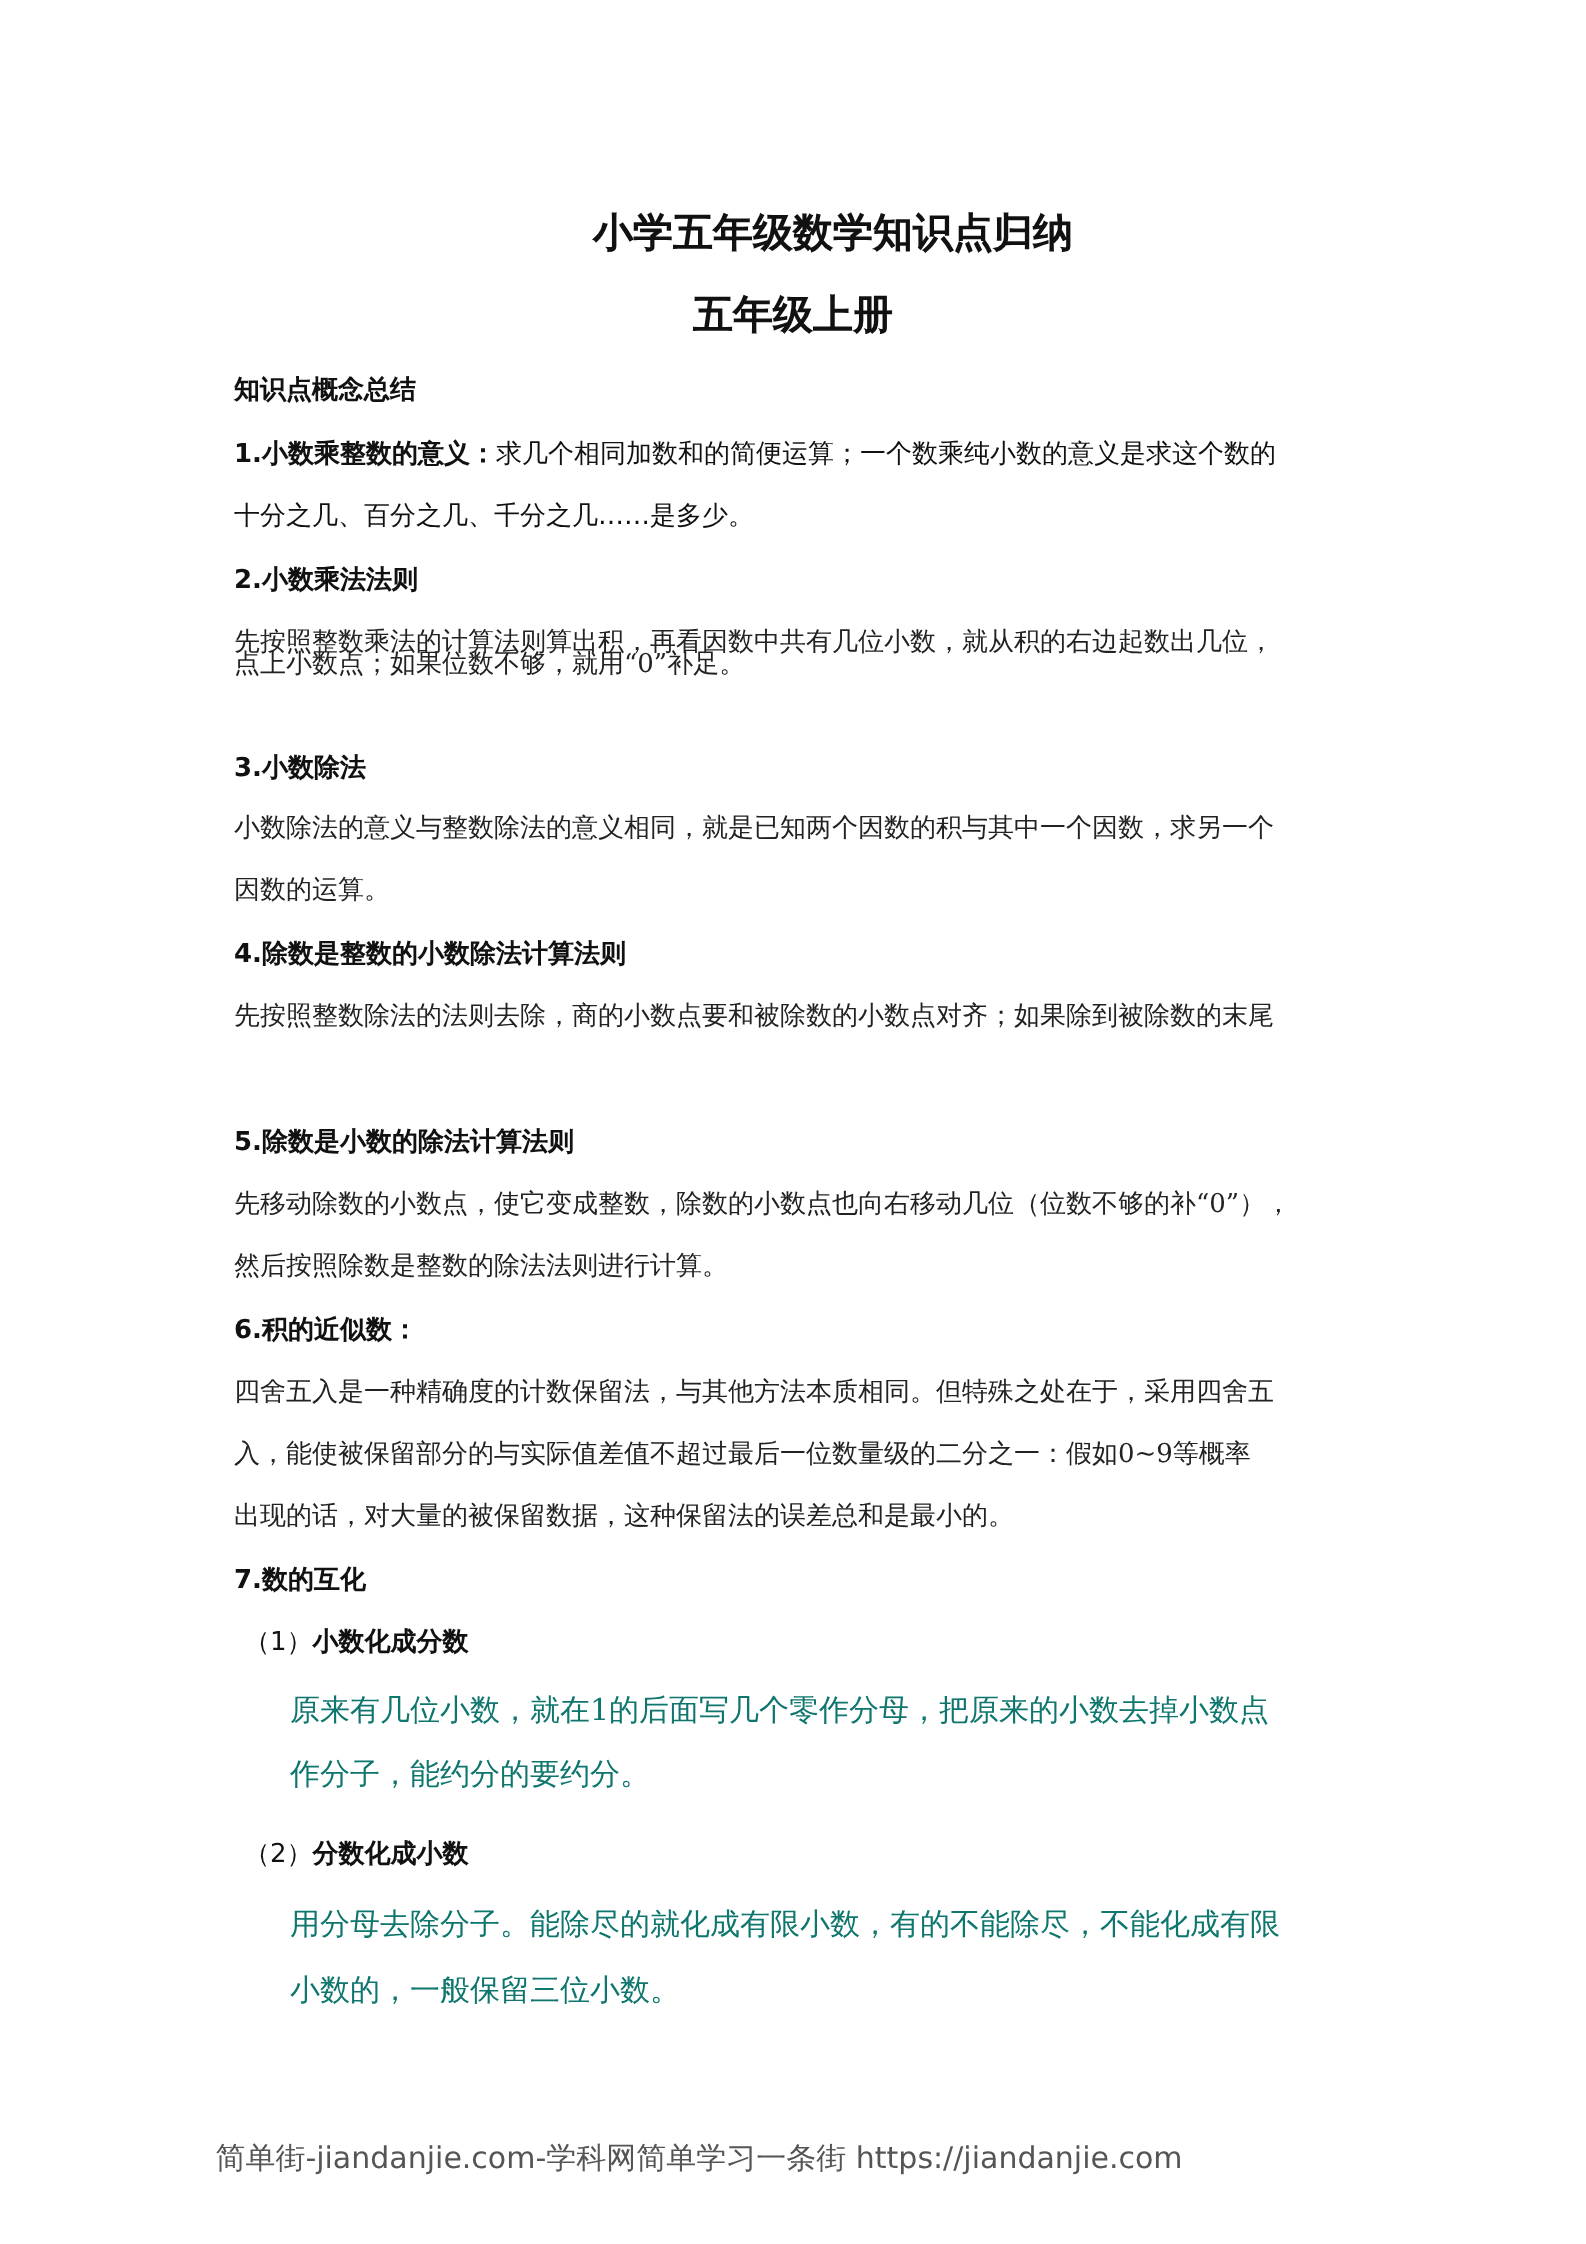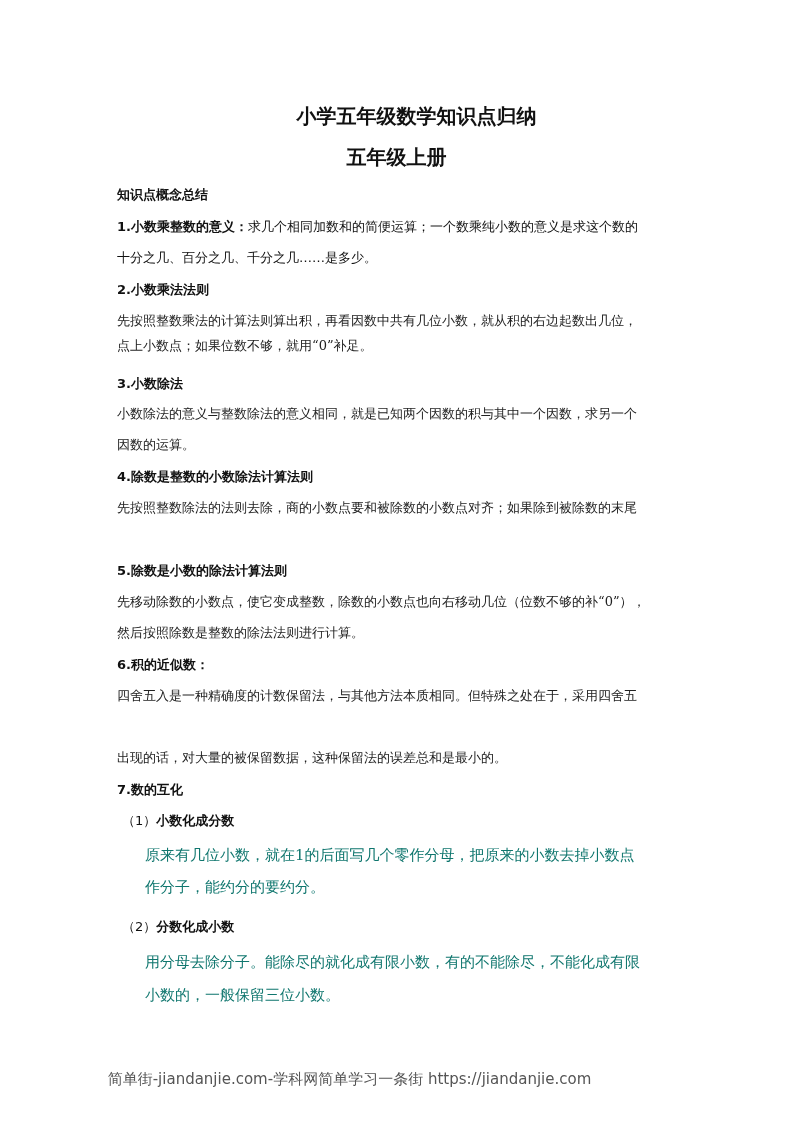--- a/index.html
+++ b/index.html
@@ -39,35 +39,36 @@
 
   <div class="line bold" style="top:186px;">知识点概念总结</div>
 
   <div class="line" style="top:218px;">
     <span class="bold">1.小数乘整数的意义：</span><span class="sub">求几个相同加数和的简便运算；一个数乘纯小数的意义是求这个数的</span>
   </div>
   <div class="line sub" style="top:249px;">十分之几、百分之几、千分之几……是多少。</div>
 
   <div class="line bold" style="top:281px;">2.小数乘法法则</div>
   <div class="line" style="top:312px;">先按照整数乘法的计算法则算出积，再看因数中共有几位小数，就从积的右边起数出几位，</div>
-  <div class="line" style="top:337px;">点上小数点；如果位数不够，就用“0”补足。</div>
+  <div class="line" style="top:323px;">点上小数点；如果位数不够，就用“0”补足。</div>
 
   <div class="line bold" style="top:375px;">3.小数除法</div>
   <div class="line" style="top:405px;">小数除法的意义与整数除法的意义相同，就是已知两个因数的积与其中一个因数，求另一个</div>
   <div class="line" style="top:436px;">因数的运算。</div>
 
   <div class="line bold" style="top:468px;">4.除数是整数的小数除法计算法则</div>
   <div class="line" style="top:499px;">先按照整数除法的法则去除，商的小数点要和被除数的小数点对齐；如果除到被除数的末尾</div>
 
   <div class="line bold" style="top:562px;">5.除数是小数的除法计算法则</div>
   <div class="line" style="top:593px;">先移动除数的小数点，使它变成整数，除数的小数点也向右移动几位（位数不够的补“0”），</div>
   <div class="line" style="top:624px;">然后按照除数是整数的除法法则进行计算。</div>
 
   <div class="line bold" style="top:656px;">6.积的近似数：</div>
   <div class="line" style="top:687px;">四舍五入是一种精确度的计数保留法，与其他方法本质相同。但特殊之处在于，采用四舍五</div>
+  <div class="line" style="top:718px;">入，能使被保留部分的与实际值差值不超过最后一位数量级的二分之一：假如0~9等概率</div>
   <div class="line" style="top:749px;">出现的话，对大量的被保留数据，这种保留法的误差总和是最小的。</div>
 
   <div class="line bold" style="top:781px;">7.数的互化</div>
 
   <div class="line sub" style="top:812px; left:122px;">
     <span>（1）</span><span class="lbl">小数化成分数</span>
   </div>
   <div class="line big" style="top:846px;">原来有几位小数，就在1的后面写几个零作分母，把原来的小数去掉小数点</div>
   <div class="line big" style="top:878px;">作分子，能约分的要约分。</div>
 

